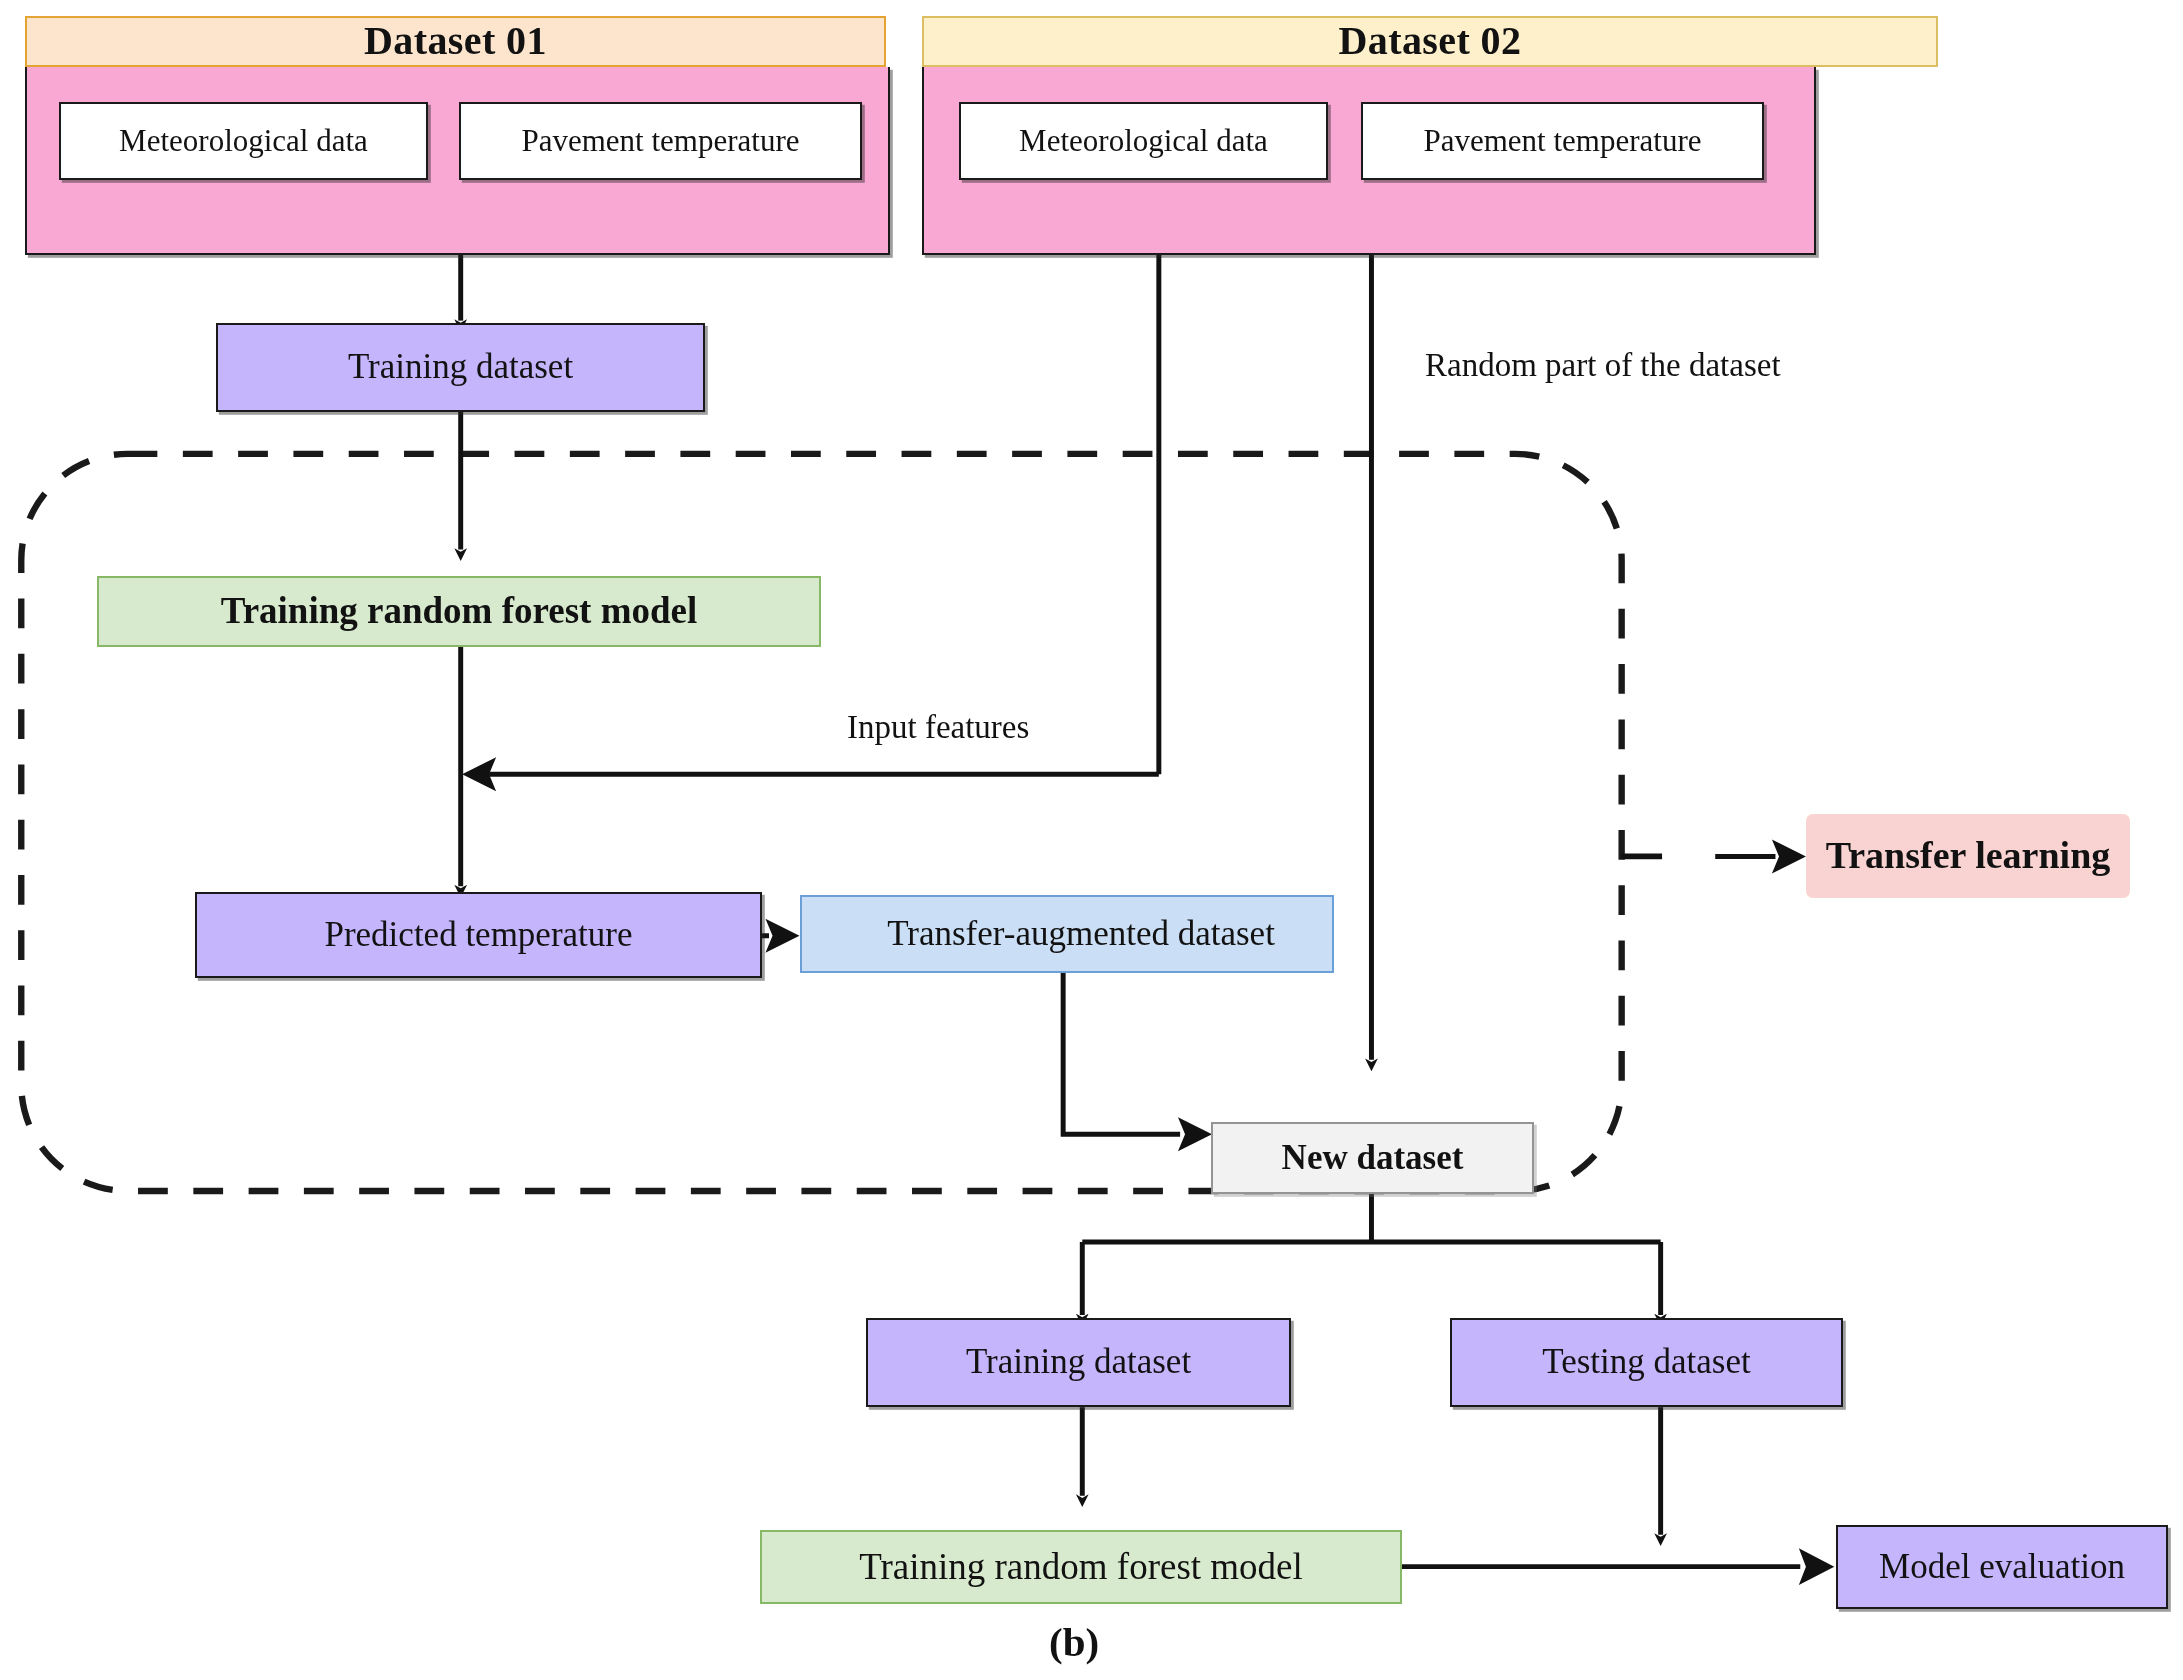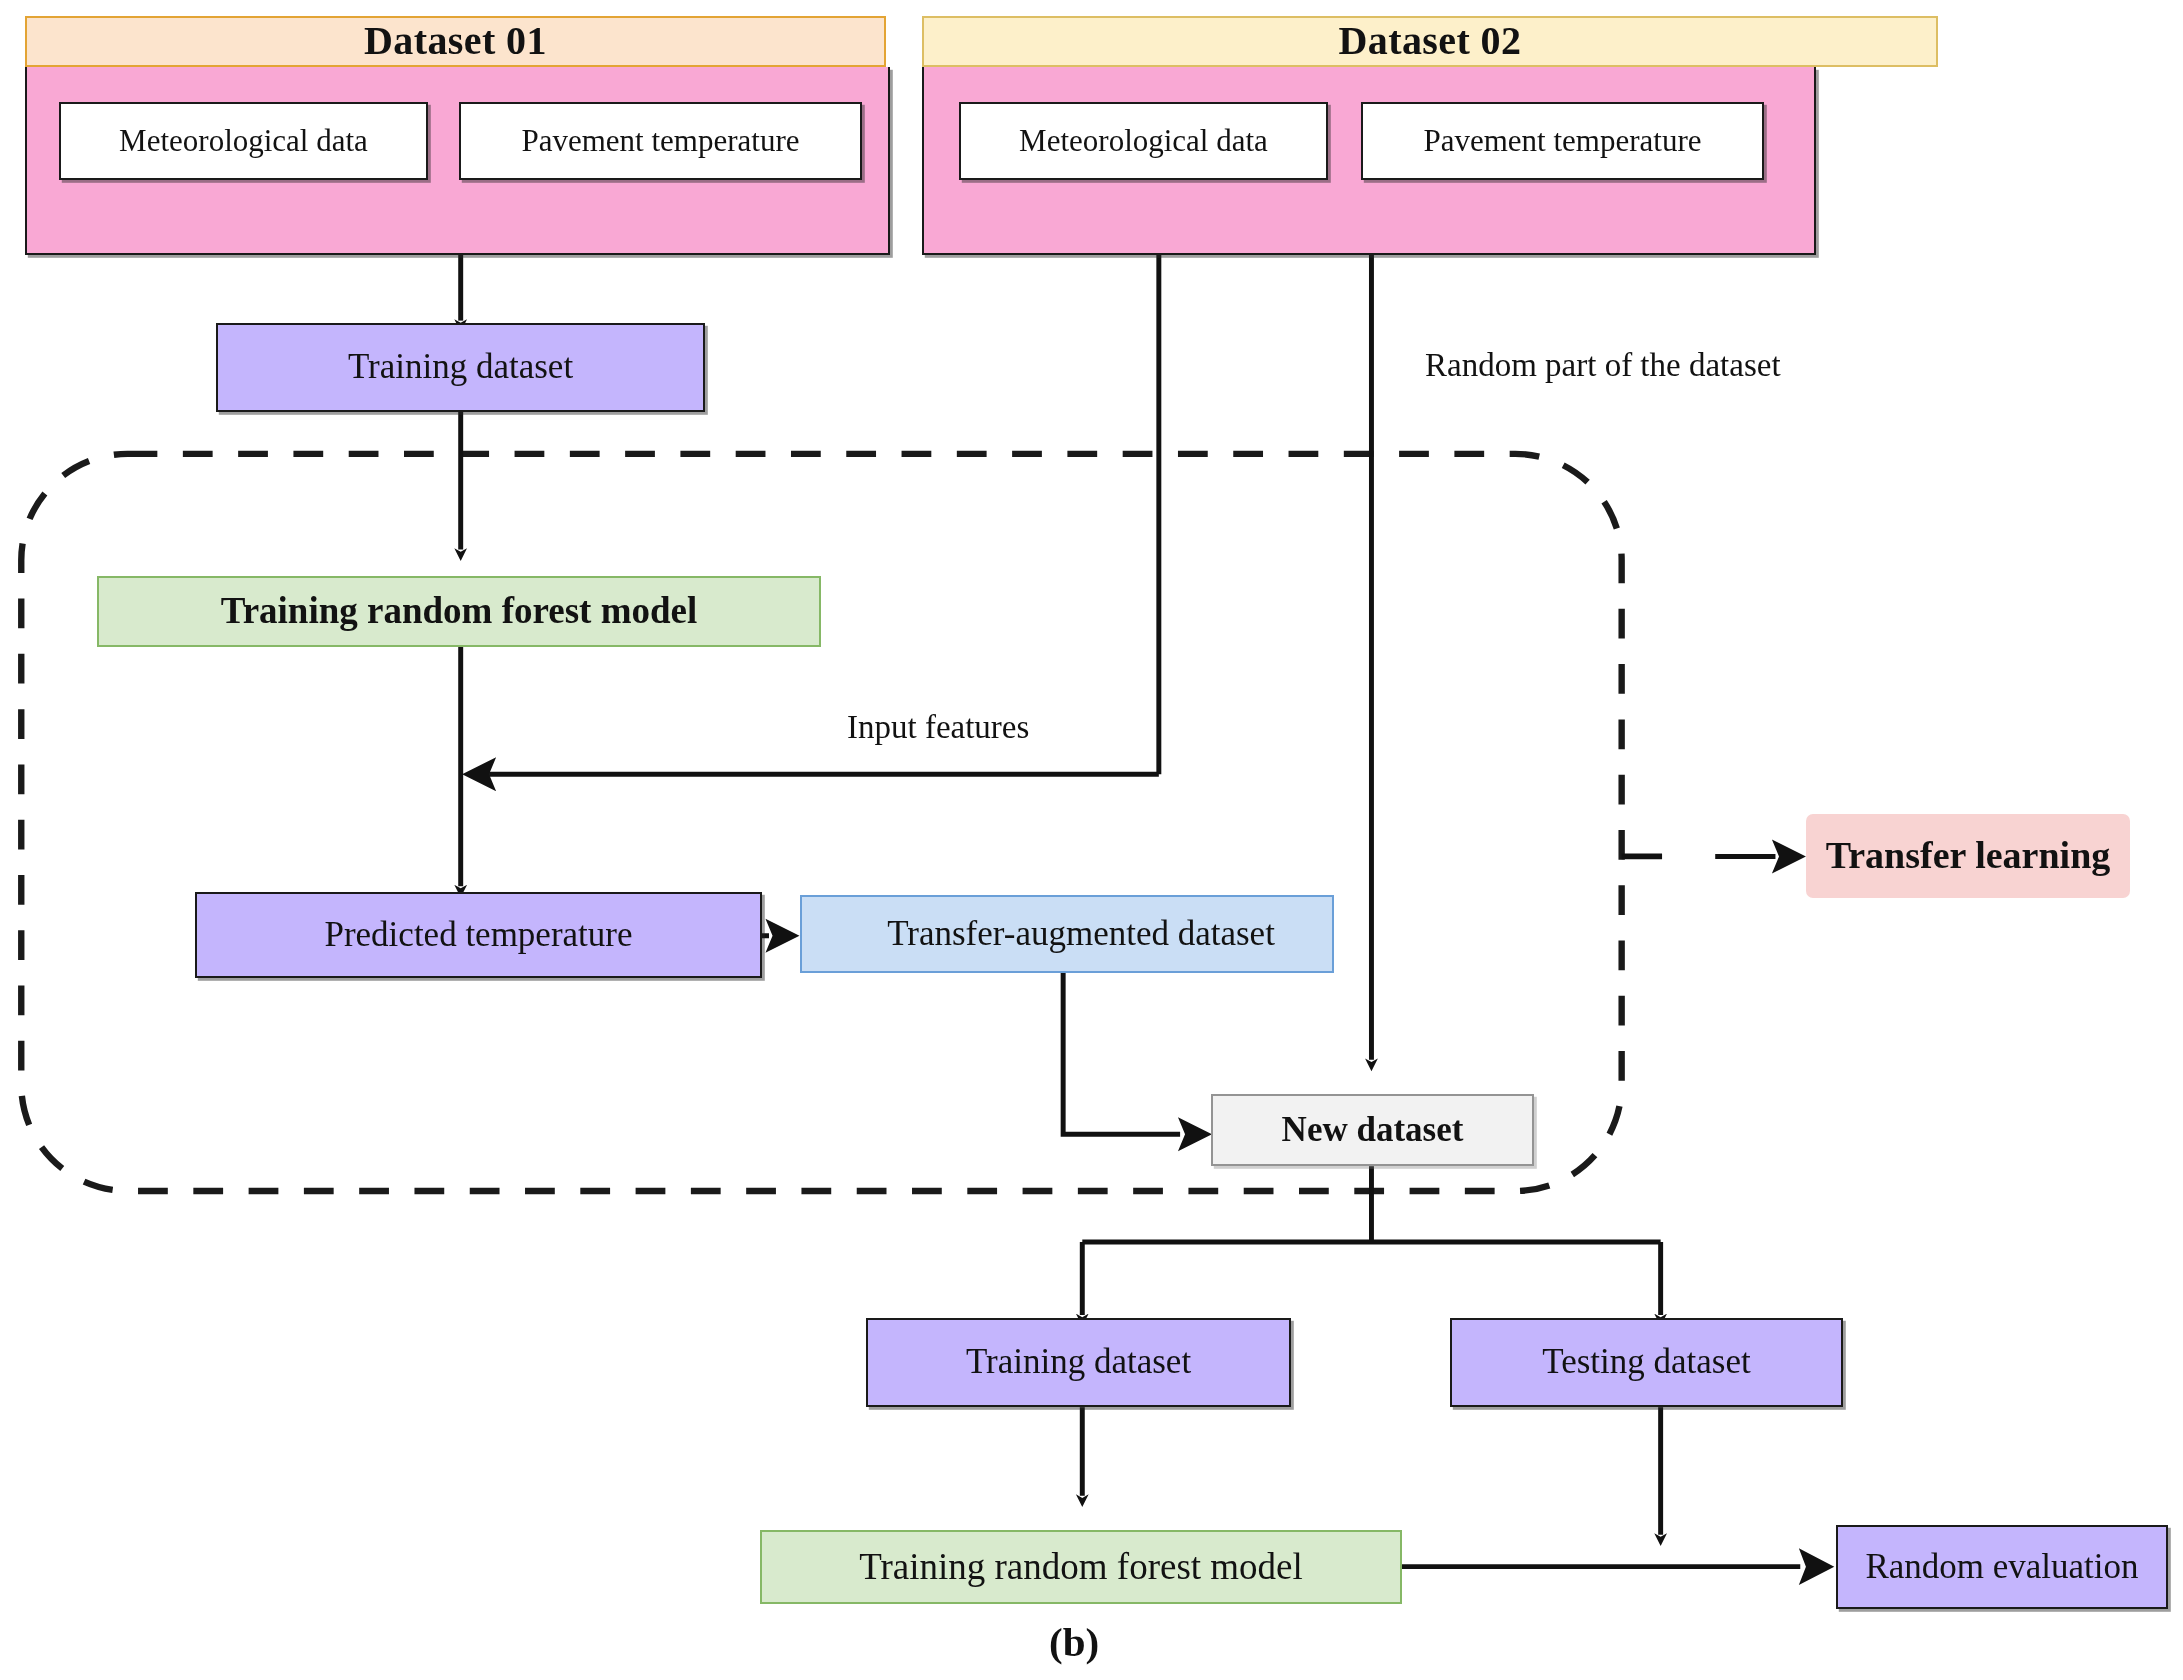--- a/index.html
+++ b/index.html
@@ -86,20 +86,21 @@
     background: #f8d3d2;
     border: none;
     border-radius: 7px;
     font-weight: bold;
   }
   .box-gray {
     background: #f2f2f2;
     border: 2.1px solid #949494;
     font-weight: bold;
     box-shadow: 2.8px 2.8px 0 rgba(120,120,120,0.35);
+    margin-top: 28px;
   }
   .free-label {
     position: absolute;
     font-size: 33px;
     color: #121212;
     white-space: nowrap;
     font-family: "Liberation Serif", "DejaVu Serif", serif;
   }
   .fig-caption {
     position: absolute;
@@ -183,21 +184,21 @@
   <div class="node box-blue" style="left:800px; top:895px; width:534px; height:78px; font-size:35px;padding-left:28px;">Transfer-augmented dataset</div>
 
   <div class="node box-gray" style="left:1211px; top:1094px; width:323px; height:72px; font-size:35px;">New dataset</div>
 
   <div class="node box-plain" style="left:866px; top:1318px; width:425px; height:89px; font-size:35px;">Training dataset</div>
 
   <div class="node box-plain" style="left:1450px; top:1318px; width:393px; height:89px; font-size:35px;">Testing dataset</div>
 
   <div class="node box-green" style="left:760px; top:1530px; width:642px; height:74px; font-size:37px; font-weight:normal;">Training random forest model</div>
 
-  <div class="node box-plain" style="left:1836px; top:1525px; width:332px; height:84px; font-size:35px;">Random evaluation</div>
+  <div class="node box-plain" style="left:1836px; top:1525px; width:332px; height:84px; font-size:35px;">Model evaluation</div>
 
   <div class="node box-pink" style="left:1806px; top:814px; width:324px; height:84px; font-size:38px;">Transfer learning</div>
 
   <div class="free-label" style="left:1425px; top:347px;">Random part of the dataset</div>
 
   <div class="free-label" style="left:847px; top:709px;">Input features</div>
 
   <div class="fig-caption" style="left:1049px; top:1618px;">(b)</div>
 
 </div>

